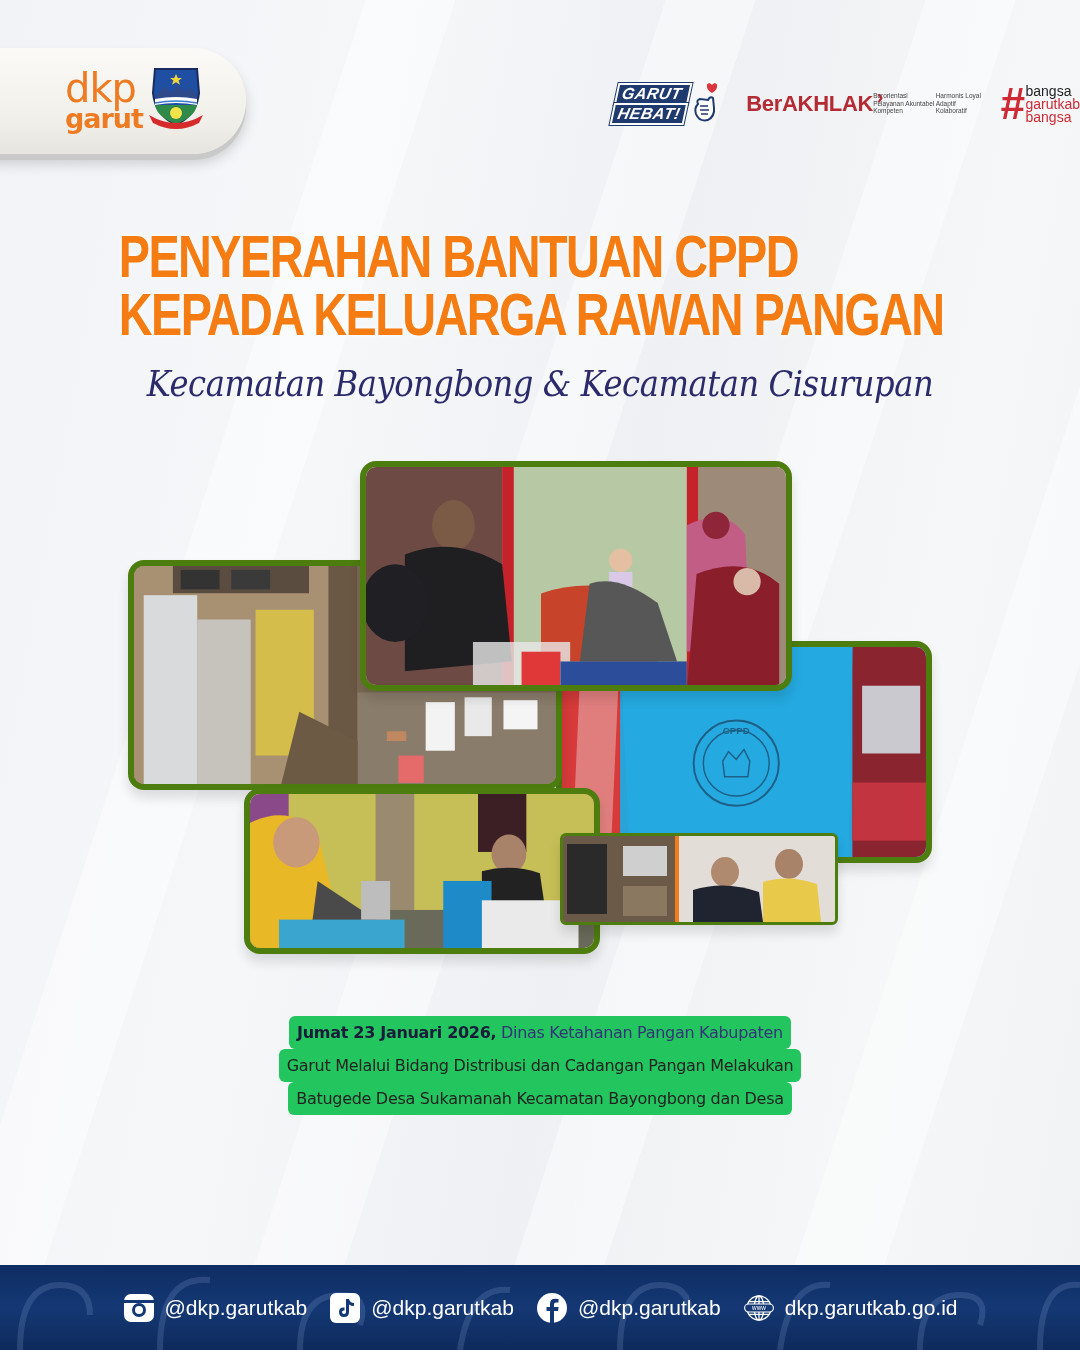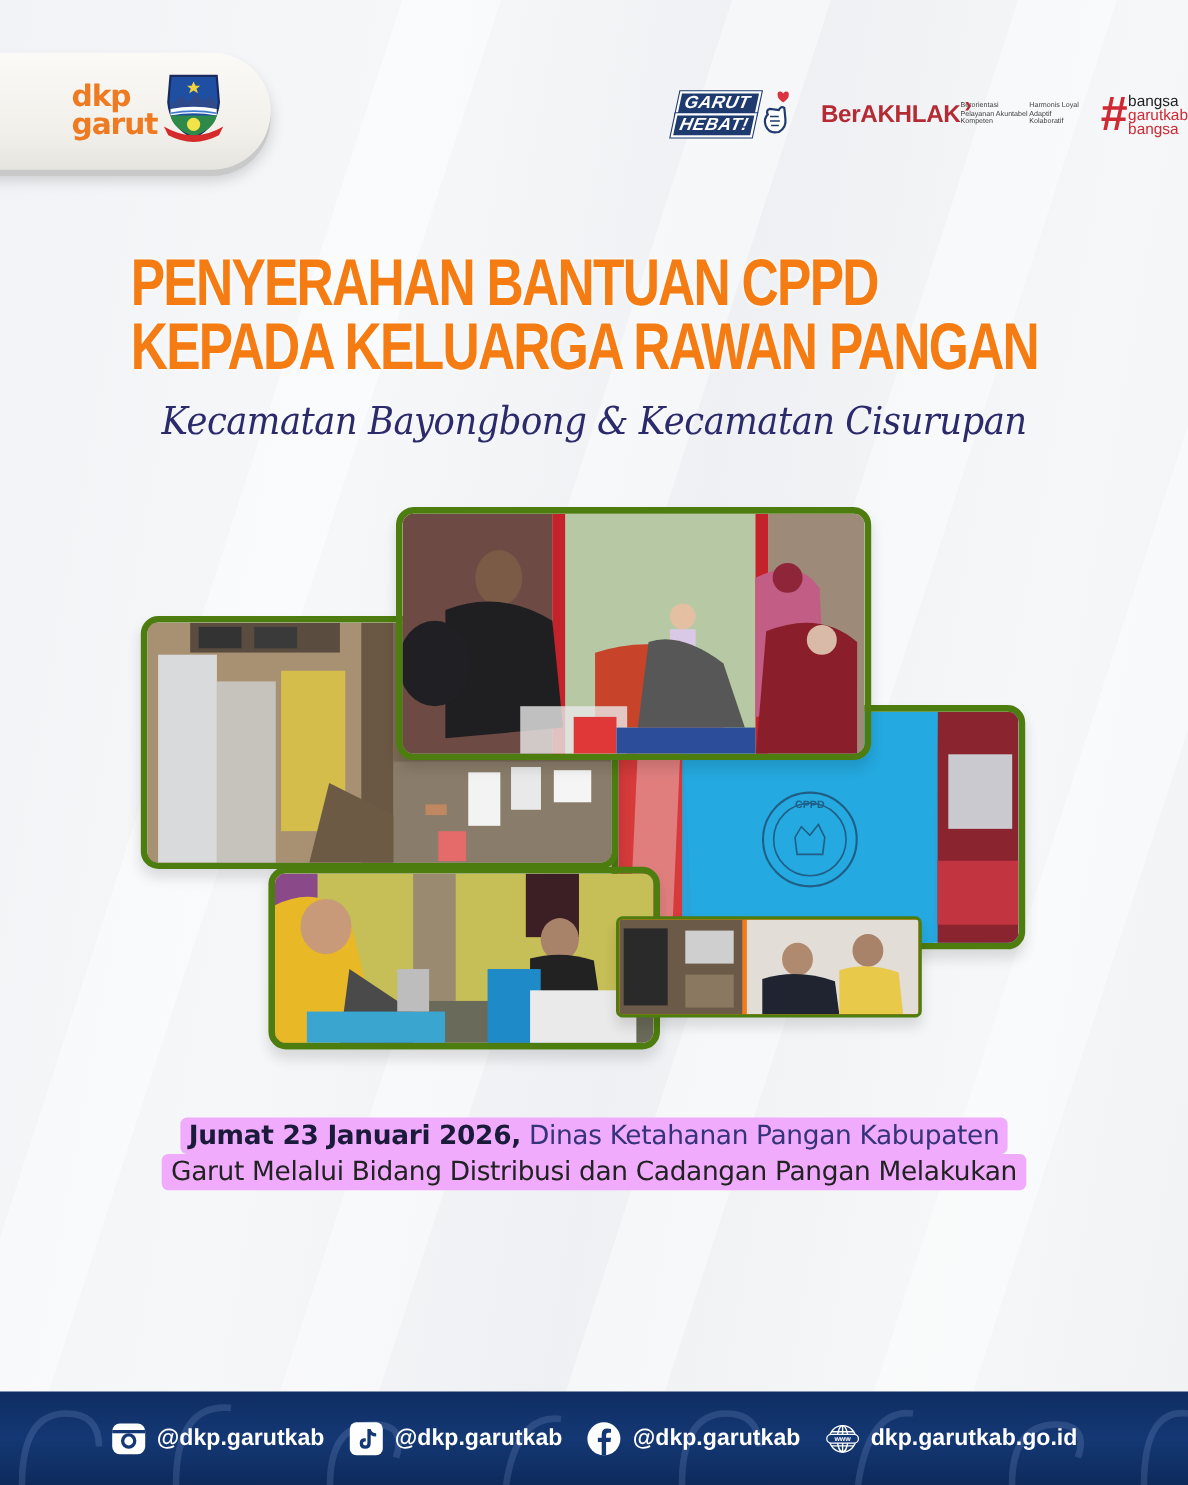--- a/index.html
+++ b/index.html
@@ -13,21 +13,21 @@
 
   
   .logo-pill {
     position: absolute; left: -40px; top: 48px; width: 286px; height: 106px;
     border-radius: 0 53px 53px 0;
     background: linear-gradient(180deg, #fbfaf7 0%, #f1efe9 70%, #e6e4de 100%);
     box-shadow: 0 6px 0 #c9c9c9, 0 9px 14px rgba(0,0,0,0.18);
     display: flex; align-items: center; padding-left: 105px;
   }
   .dkp-text { display: flex; flex-direction: column; line-height: 0.82; }
-  .dkp-text .l1 { font-family: "DejaVu Sans", sans-serif; font-weight: bold; font-size: 27px; color: #ee7a22; letter-spacing: -1px; }
+  .dkp-text .l1 { font-family: "DejaVu Sans", sans-serif; font-weight: normal; font-size: 40px; color: #ee7a22; letter-spacing: -1px; }
   .dkp-text .l2 { font-family: "DejaVu Sans", sans-serif; font-weight: bold; font-size: 27px; color: #ee7a22; letter-spacing: -1px; margin-top: 3px; }
   .crest { width: 58px; height: 66px; margin-left: 4px; margin-top: -6px; }
 
   
   .partners { position: absolute; left: 614px; top: 74px; height: 60px; display: flex; align-items: center; }
   .garut-hebat { display: flex; align-items: center; }
   .gh-badge { display: flex; flex-direction: column; transform: skewX(-12deg); }
   .gh-badge span { background: #1f3a6e; color: #fff; font-weight: bold; font-style: italic; font-size: 16px; line-height: 18px; padding: 0 4px; border: 2px solid #fff; box-shadow: 0 0 0 1px #1f3a6e; letter-spacing: 0.5px; }
   .gh-badge span + span { margin-top: -2px; }
   .gh-hand { width: 34px; height: 44px; margin-left: 2px; }
@@ -59,29 +59,29 @@
   .photo { position: absolute; border: 6px solid #4d7c0f; border-radius: 16px; overflow: hidden; box-shadow: 0 8px 12px rgba(0,0,0,0.12); }
   .photo .ph { position: absolute; inset: 0; }
   .p-bag { left: 556px; top: 641px; width: 376px; height: 222px; z-index: 1; }
   .p-house { left: 128px; top: 560px; width: 434px; height: 230px; z-index: 2; }
   .p-family { left: 360px; top: 461px; width: 432px; height: 230px; z-index: 3; }
   .p-visit { left: 244px; top: 788px; width: 356px; height: 166px; z-index: 4; }
   .p-small { left: 560px; top: 833px; width: 278px; height: 92px; z-index: 5; border-width: 3px; border-radius: 6px; background: #ef7d1d; }
 
   
   .desc { position: absolute; left: 130px; width: 820px; top: 1016px; text-align: center; }
-  .desc .ln { display: inline-block; background: #f0abfc; border-radius: 6px; padding: 0 8px; font-family: "DejaVu Sans", sans-serif; font-size: 24px; line-height: 33px; color: #222; letter-spacing: -0.3px; }
+  .desc .ln { display: inline-block; background: #22c55e; border-radius: 6px; padding: 0 8px; font-family: "DejaVu Sans", sans-serif; font-size: 16px; line-height: 33px; color: #222; letter-spacing: -0.3px; }
   .desc .ln .b { font-weight: bold; color: #1a1a3a; }
   .desc .ln .accent { color: #35337a; }
 
   
   .footer {
     position: absolute; left: 0; top: 1265px; width: 1080px; height: 85px;
     background: linear-gradient(180deg, #0f2d63 0%, #143874 50%, #0e2a5c 100%);
-    display: flex; align-items: center; justify-content: center; gap: 22px; padding-bottom: 0; overflow: hidden; font-weight: bold;
+    display: flex; align-items: center; justify-content: center; gap: 22px; padding-bottom: 0; overflow: hidden;
   }
   .footer .pattern { position: absolute; inset: 0; opacity: 0.18; }
   .social { display: flex; align-items: center; gap: 10px; position: relative; z-index: 1; }
   .social .ic { width: 32px; height: 32px; display: flex; align-items: center; justify-content: center; }
   .social .tx { color: #fff; font-family: "Liberation Sans", sans-serif; font-size: 21px; }
 </style>
 </head>
 <body>
 
 <div class="streak" style="left:160px;"></div>
@@ -230,20 +230,21 @@
     <ellipse cx="162" cy="36" rx="14" ry="15" fill="#b08a6e"></ellipse>
     <path d="M130 54 Q162 44 196 56 L200 86 L130 86 Z" fill="#1f2430"></path>
     <ellipse cx="226" cy="28" rx="14" ry="15" fill="#a9826a"></ellipse>
     <path d="M200 46 Q226 38 254 48 L258 86 L200 86 Z" fill="#e9c94a"></path>
   </svg>
 </div>
 
 <div class="desc">
   <div><span class="ln"><span class="b">Jumat 23 Januari 2026,</span><span class="accent"> Dinas Ketahanan Pangan Kabupaten</span></span></div>
   <div><span class="ln accent">Garut Melalui Bidang Distribusi dan Cadangan Pangan Melakukan</span></div>
+  <div><span class="ln accent">Batugede Desa Sukamanah Kecamatan Bayongbong dan Desa</span></div>
 </div>
 
 <div class="footer">
   <svg class="pattern" viewBox="0 0 1080 85" preserveAspectRatio="none">
     <g fill="none" stroke="#9fb8e8" stroke-width="6">
       <path d="M20 85 Q20 20 60 20 Q90 20 90 50"></path>
       <path d="M160 85 Q160 10 210 15"></path>
       <path d="M300 85 Q300 30 340 30 Q370 30 360 60"></path>
       <path d="M460 85 Q470 20 510 25"></path>
       <path d="M620 85 Q620 20 660 20 Q690 20 690 50"></path>

